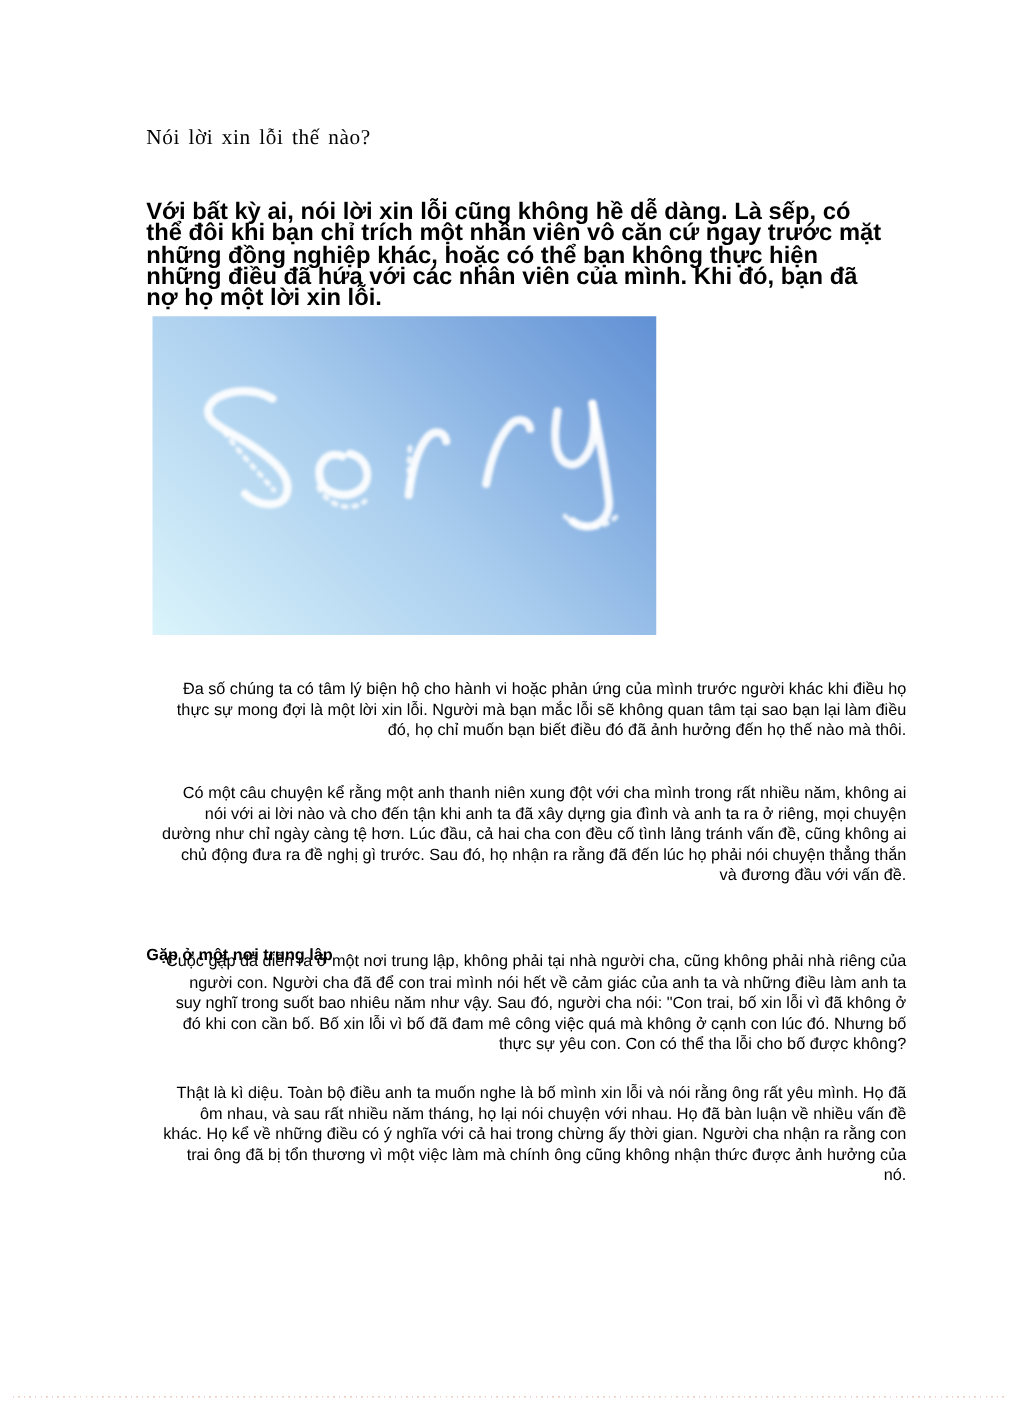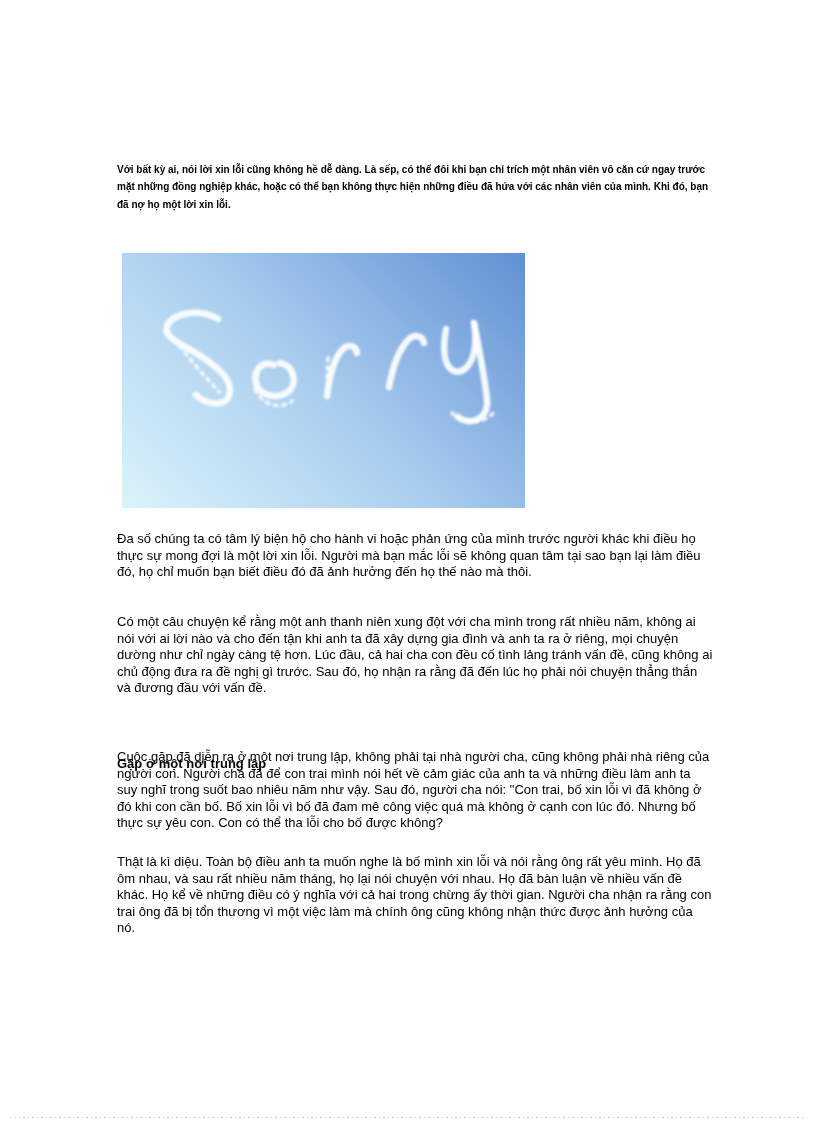--- a/index.html
+++ b/index.html
@@ -20,29 +20,30 @@
     font-weight: normal;
     font-size: 17px;
     line-height: 22px;
     letter-spacing: 0.5px;
     word-spacing: 2px;
     color: #000000;
   }
   .intro {
     left: 117px; top: 161px; width: 592px;
     margin: 0;
-    font-size: 10px;
+    font-size: 19px;
     font-weight: bold;
     line-height: 17.3px;
   }
   .body-par {
     left: 117px; width: 596px;
-    margin: 0;
+    margin: 12px;
     font-size: 13px;
     line-height: 16.6px;
+    text-align: right;
   }
   .p1 { top: 531px; }
   .p2 { top: 614px; }
   .p3 { top: 704px; }
   .p4 { top: 749px; }
   .p5 { top: 854px; }
   .section-heading {
     left: 117px; top: 755px;
     margin: 0;
     font-size: 13px;
@@ -81,20 +82,21 @@
     background-size: 100% 1.2px;
     background-repeat: no-repeat;
     background-position: 0 0;
   }
 </style>
 </head>
 <body>
 
 <div class="page">
 
+  <h1 class="abs doc-title">Nói lời xin lỗi thế nào?</h1>
 
   <p class="abs intro">Với bất kỳ ai, nói lời xin lỗi cũng không hề dễ dàng. Là sếp, có thể đôi khi bạn chỉ trích một nhân viên vô căn cứ ngay trước mặt những đồng nghiệp khác, hoặc có thể bạn không thực hiện những điều đã hứa với các nhân viên của mình. Khi đó, bạn đã nợ họ một lời xin lỗi.</p>
 
   <figure class="abs sky-figure" role="img" aria-label="Sorry">
     <svg viewBox="0 0 403 255" xmlns="http://www.w3.org/2000/svg">
       <defs>
         <filter id="cloudBlur" x="-20%" y="-20%" width="140%" height="140%">
           <feGaussianBlur stdDeviation="1.1"></feGaussianBlur>
         </filter>
       </defs>

